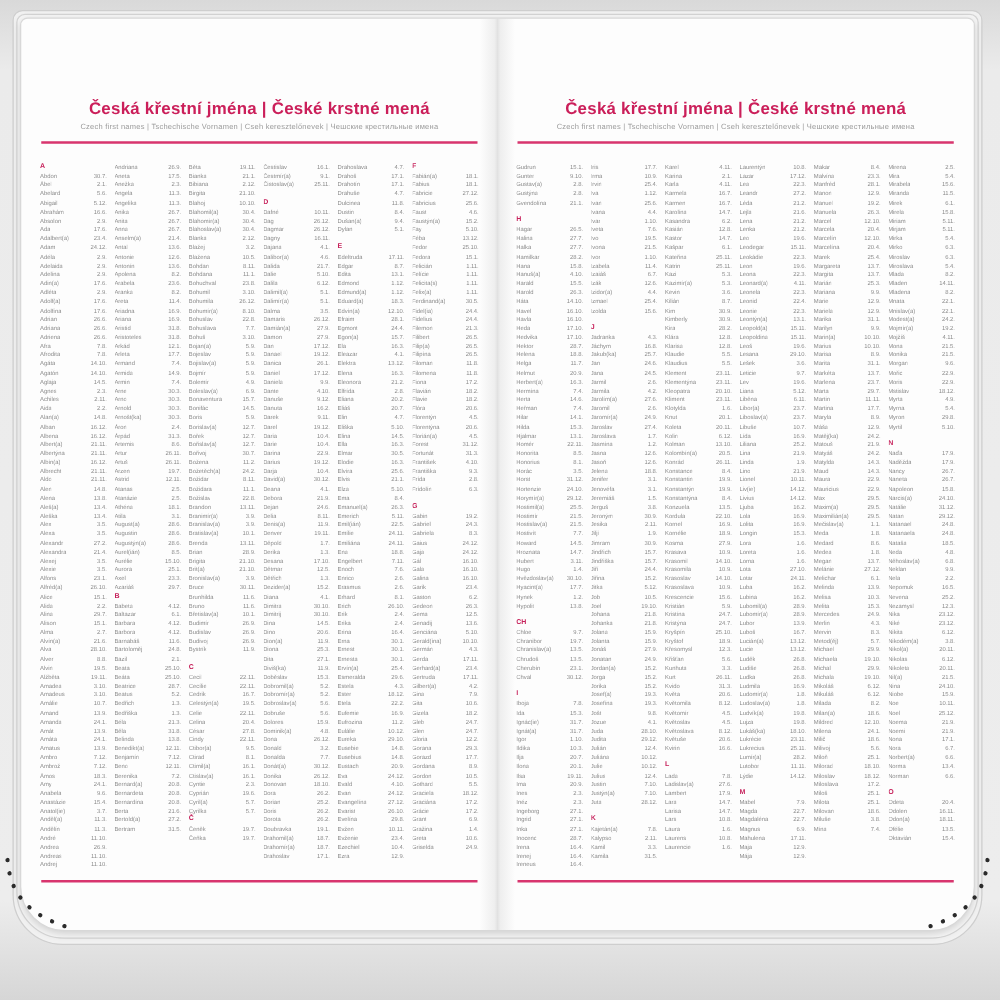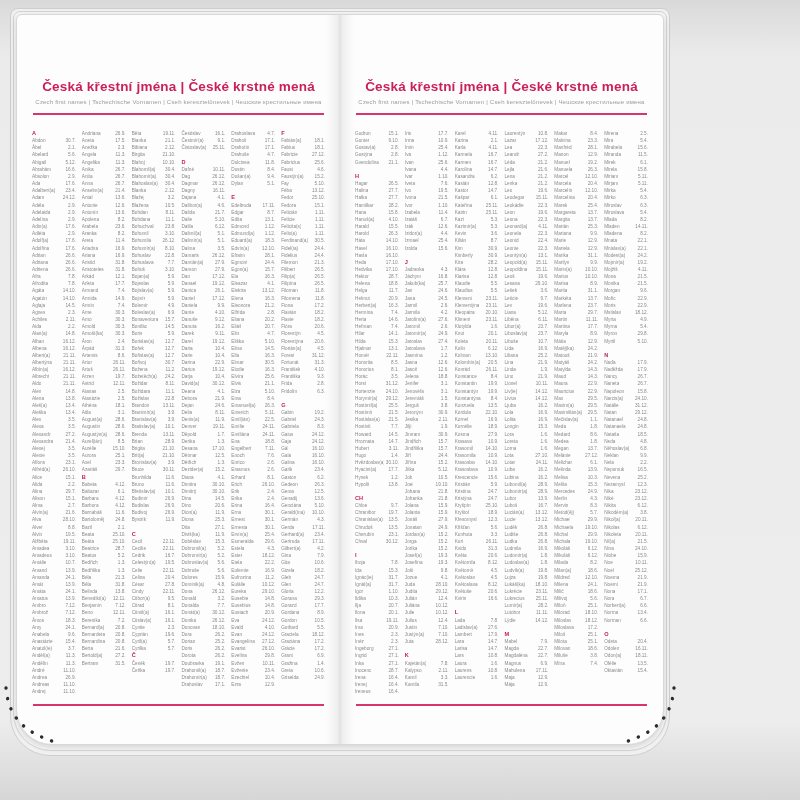--- a/index.html
+++ b/index.html
@@ -1,21 +1,21 @@
 <!DOCTYPE html>
 <html><head>
 <meta charset="utf-8">
 <style>
   html,body{margin:0;padding:0;overflow:hidden;}
   body{
     width:800px;height:800px;position:relative;
     background:linear-gradient(#d9d9d9,#ebebeb 7%,#ededed 90%,#d6d6d6);
     font-family:"Liberation Sans",sans-serif;
   }
-  .book{position:absolute;left:10px;top:8px;width:660px;height:748px;}
+  .book{position:absolute;left:10px;top:8px;width:776px;height:748px;}
   .stack-edge{position:absolute;background:#f1f1f1;border:1px solid #cecece;border-radius:8px 8px 40px 40px;}
   .stack-edge.e1{inset:0;}
   .stack-edge.e2{inset:3px 3px 5px 3px;background:#f7f7f7;border-color:#d5d5d5;border-radius:7px 7px 38px 38px;}
   .spread{
     position:absolute;inset:6px 6px 11px 6px;background:#fdfdfd;
     border:1px solid #d8d8d8;border-radius:6px 6px 36px 36px;
     box-shadow:0 2px 7px rgba(0,0,0,.16);
     display:flex;overflow:hidden;
   }
   .page{flex:1;position:relative;padding:0 15px;box-sizing:border-box;}

